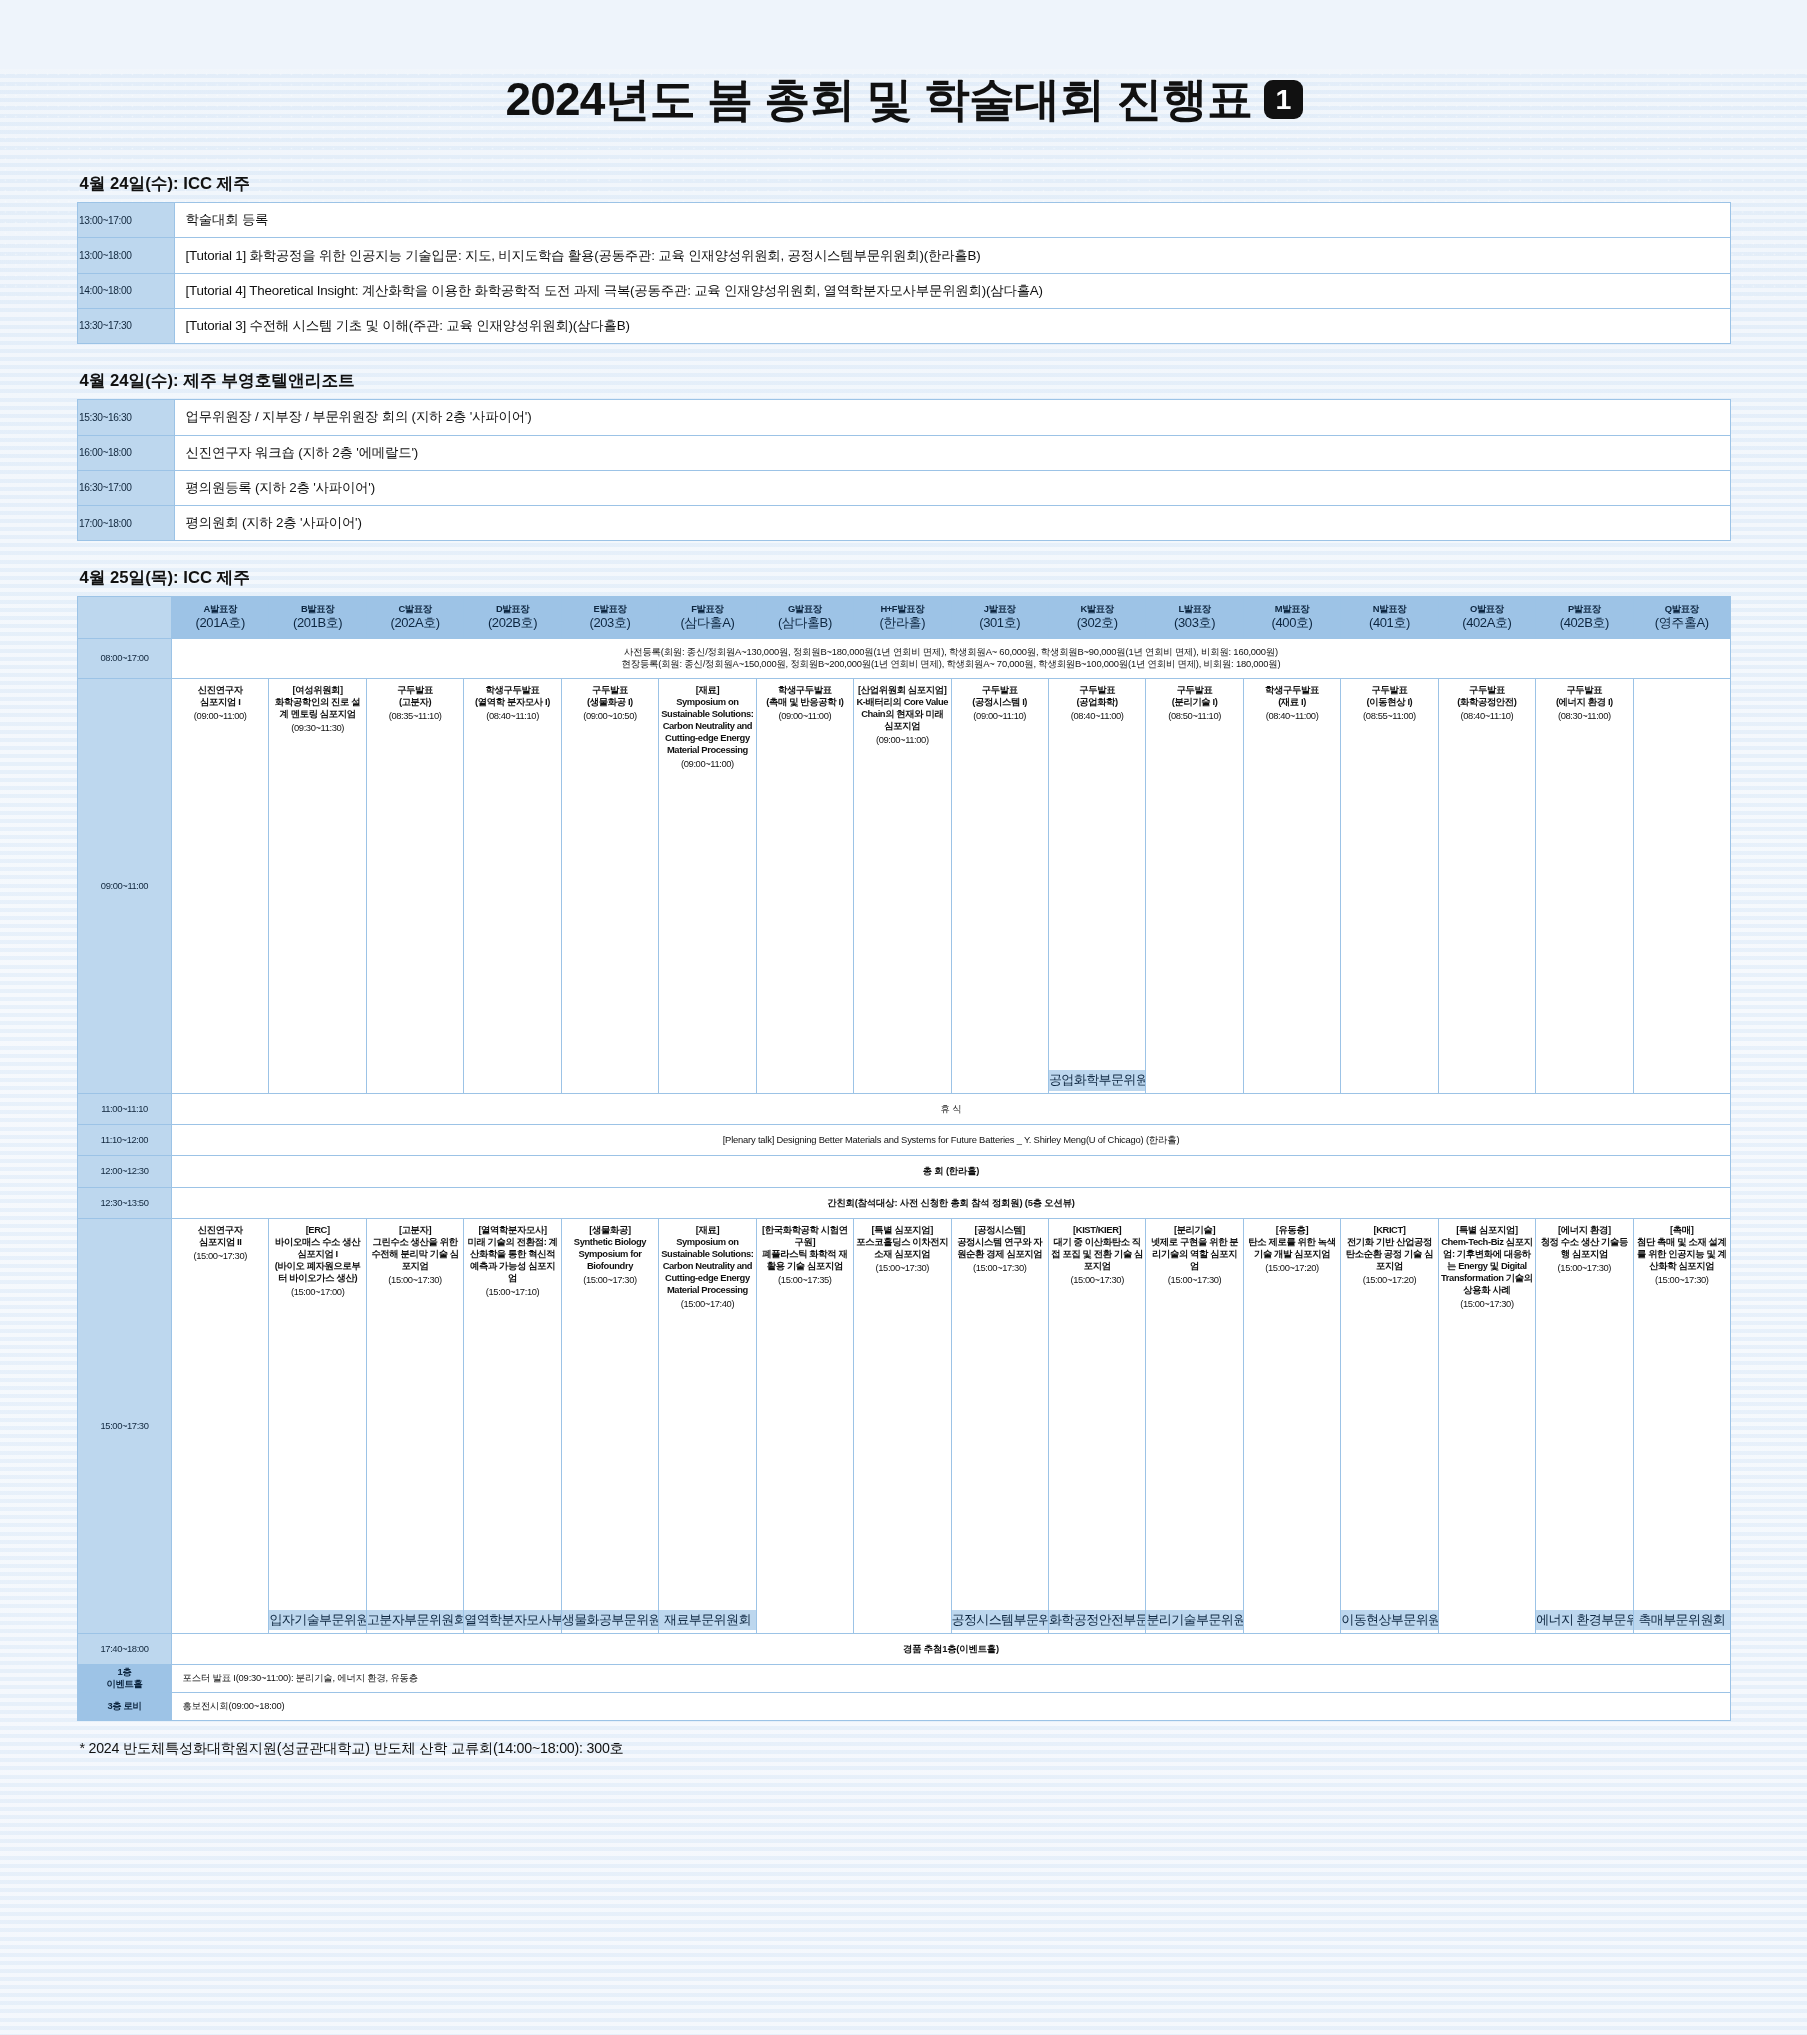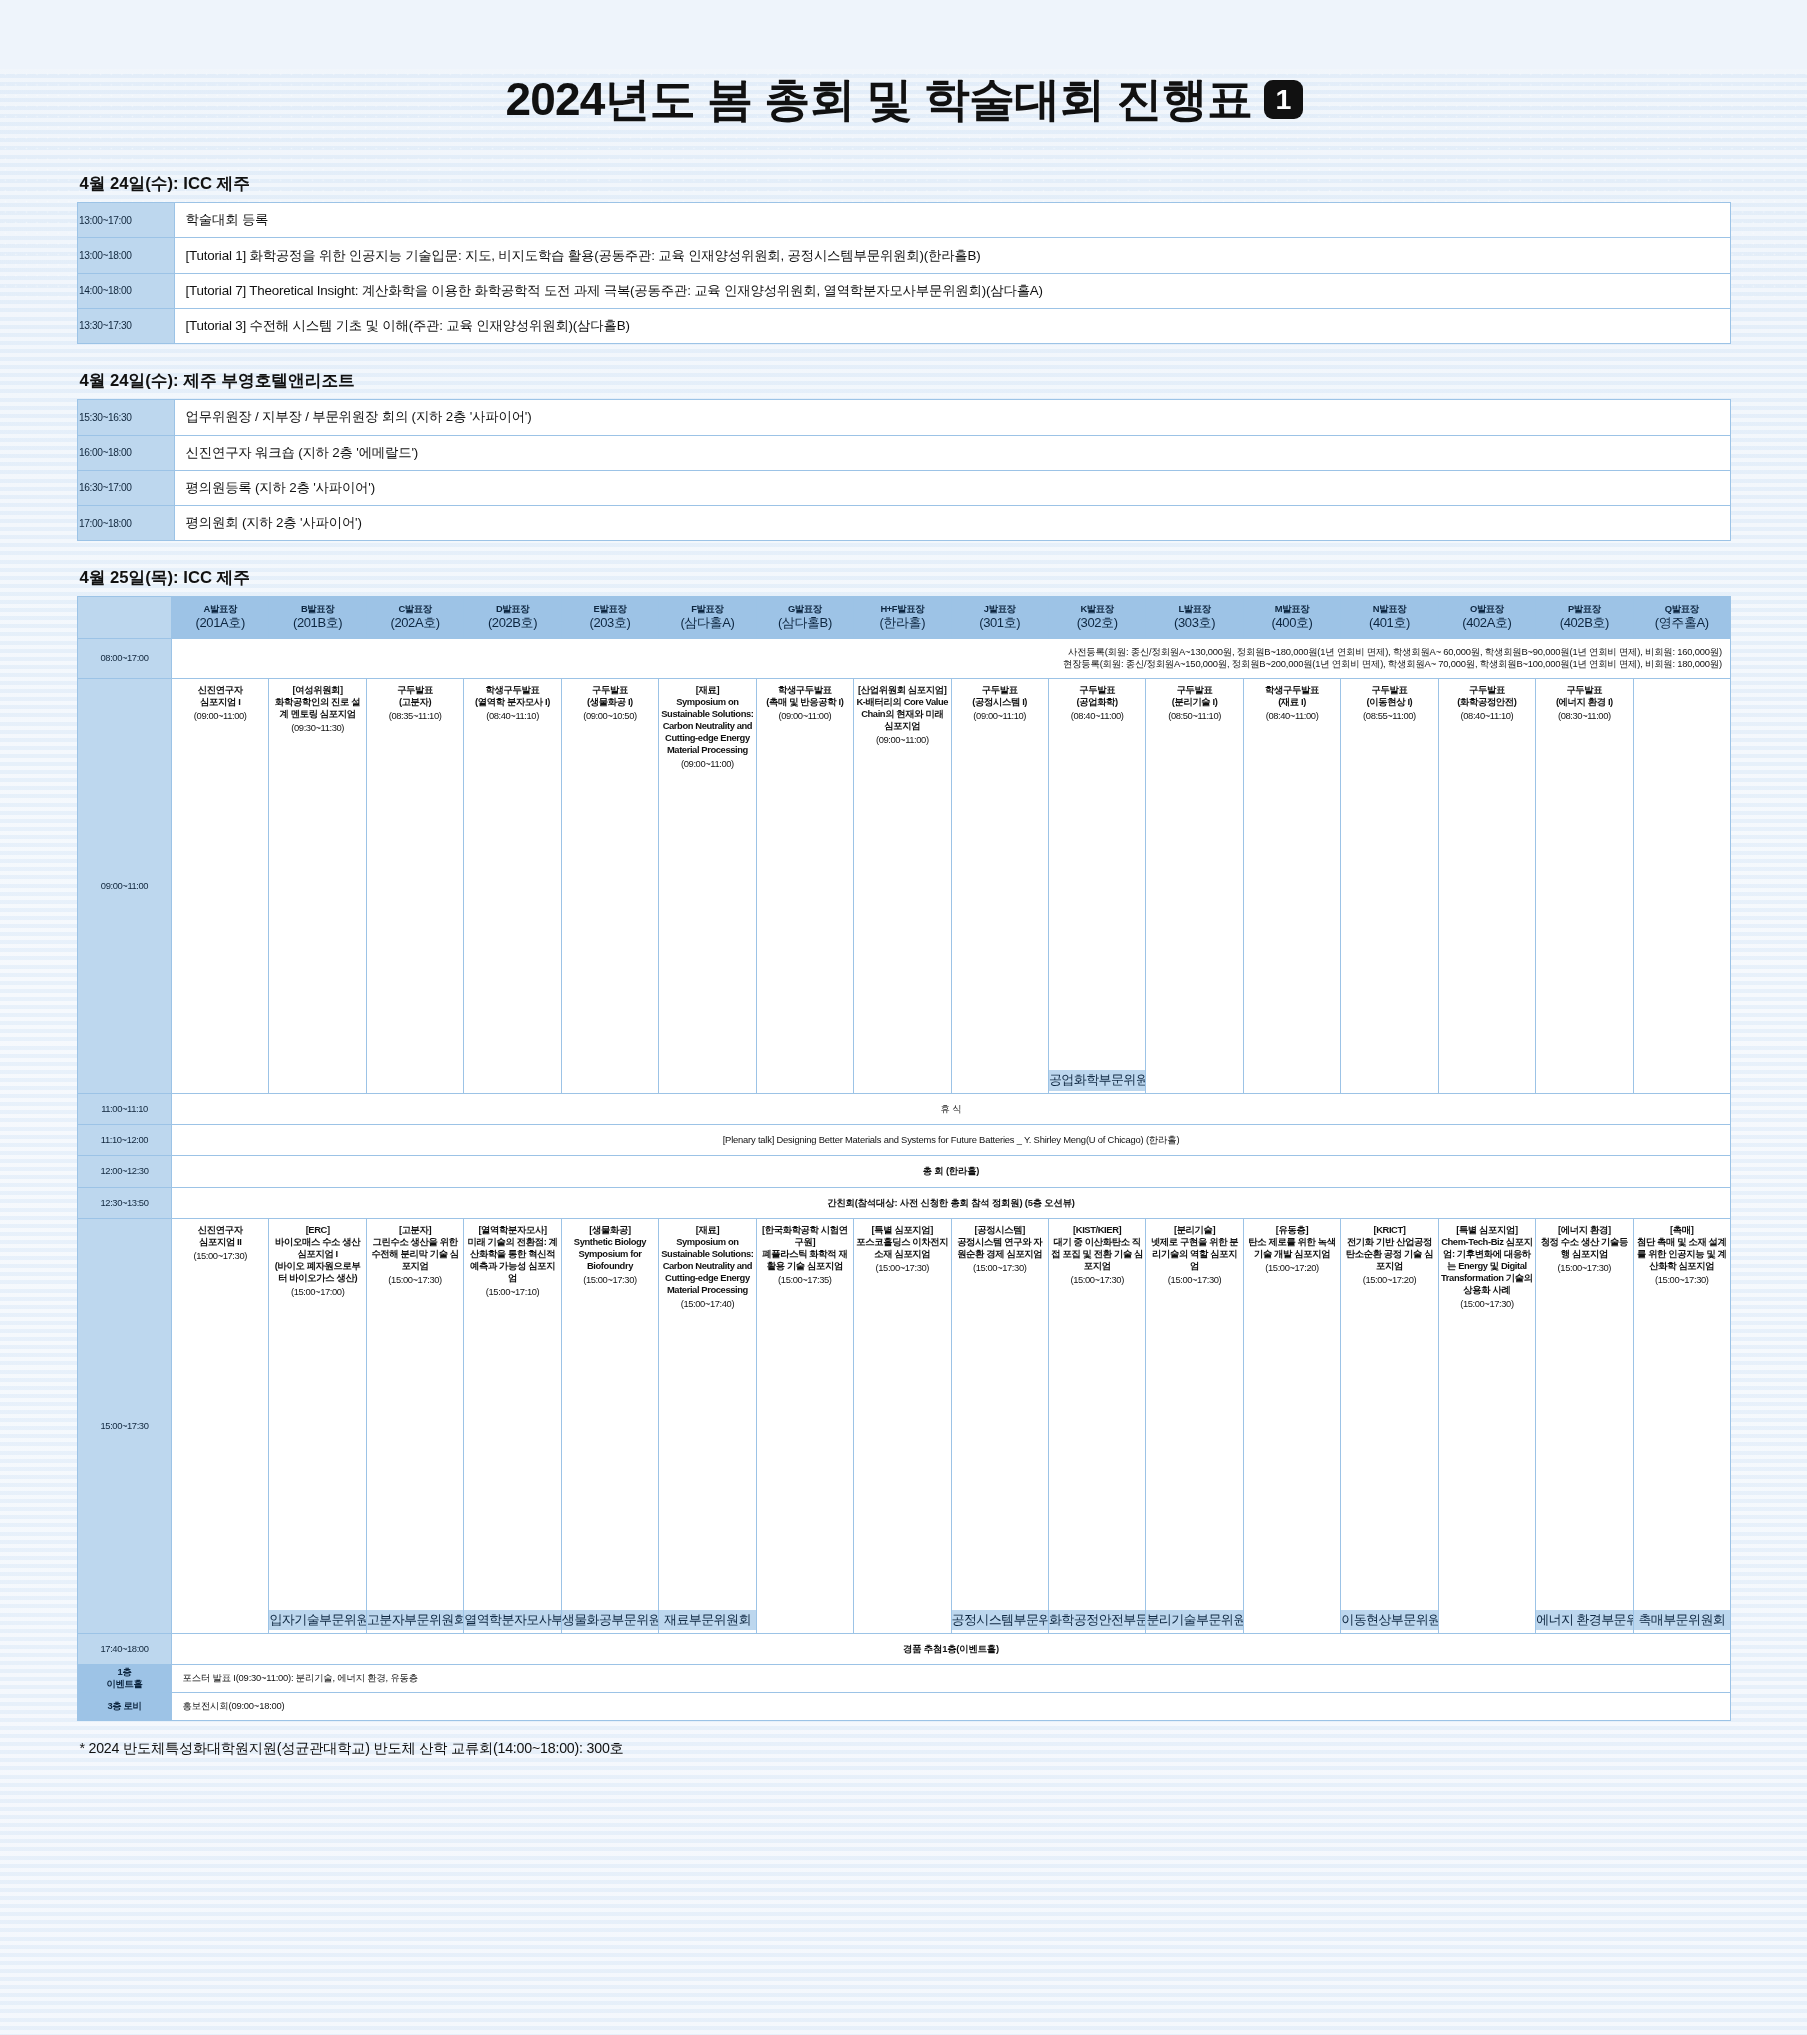--- a/index.html
+++ b/index.html
@@ -103,21 +103,21 @@
     text-align:center;
     font-size:10.2px;
     letter-spacing:-0.4px;
     width:94px;
     color:#10263c;
   }
   .regcell{
     padding:7.3px 8.1px;
     font-size:12.6px;
     line-height:1.55;
-    text-align:right;
+    text-align:center;
     letter-spacing:-0.2px;
     margin-top:32px;
   }
   .full{
     text-align:center;
     font-size:13.4px;
     padding:9px 4.1px;
     letter-spacing:-0.2px;
   }
   .full.b{font-weight:bold;}
@@ -190,21 +190,21 @@
       <tr>
         <td class="tcell-time">13:00~17:00</td>
         <td class="tcell-body">학술대회 등록</td>
       </tr>
       <tr>
         <td class="tcell-time">13:00~18:00</td>
         <td class="tcell-body">[Tutorial 1] 화학공정을 위한 인공지능 기술입문: 지도, 비지도학습 활용(공동주관: 교육 인재양성위원회, 공정시스템부문위원회)(한라홀B)</td>
       </tr>
       <tr>
         <td class="tcell-time">14:00~18:00</td>
-        <td class="tcell-body">[Tutorial 7] Theoretical Insight: 계산화학을 이용한 화학공학적 도전 과제 극복(공동주관: 교육 인재양성위원회, 열역학분자모사부문위원회)(삼다홀A)</td>
+        <td class="tcell-body">[Tutorial 4] Theoretical Insight: 계산화학을 이용한 화학공학적 도전 과제 극복(공동주관: 교육 인재양성위원회, 열역학분자모사부문위원회)(삼다홀A)</td>
       </tr>
       <tr>
         <td class="tcell-time">13:30~17:30</td>
         <td class="tcell-body">[Tutorial 3] 수전해 시스템 기초 및 이해(주관: 교육 인재양성위원회)(삼다홀B)</td>
       </tr>
     </tbody>
   </table>
 
   <div class="section-head sp">4월 24일(수): 제주 부영호텔앤리조트</div>
   <table class="outer">

